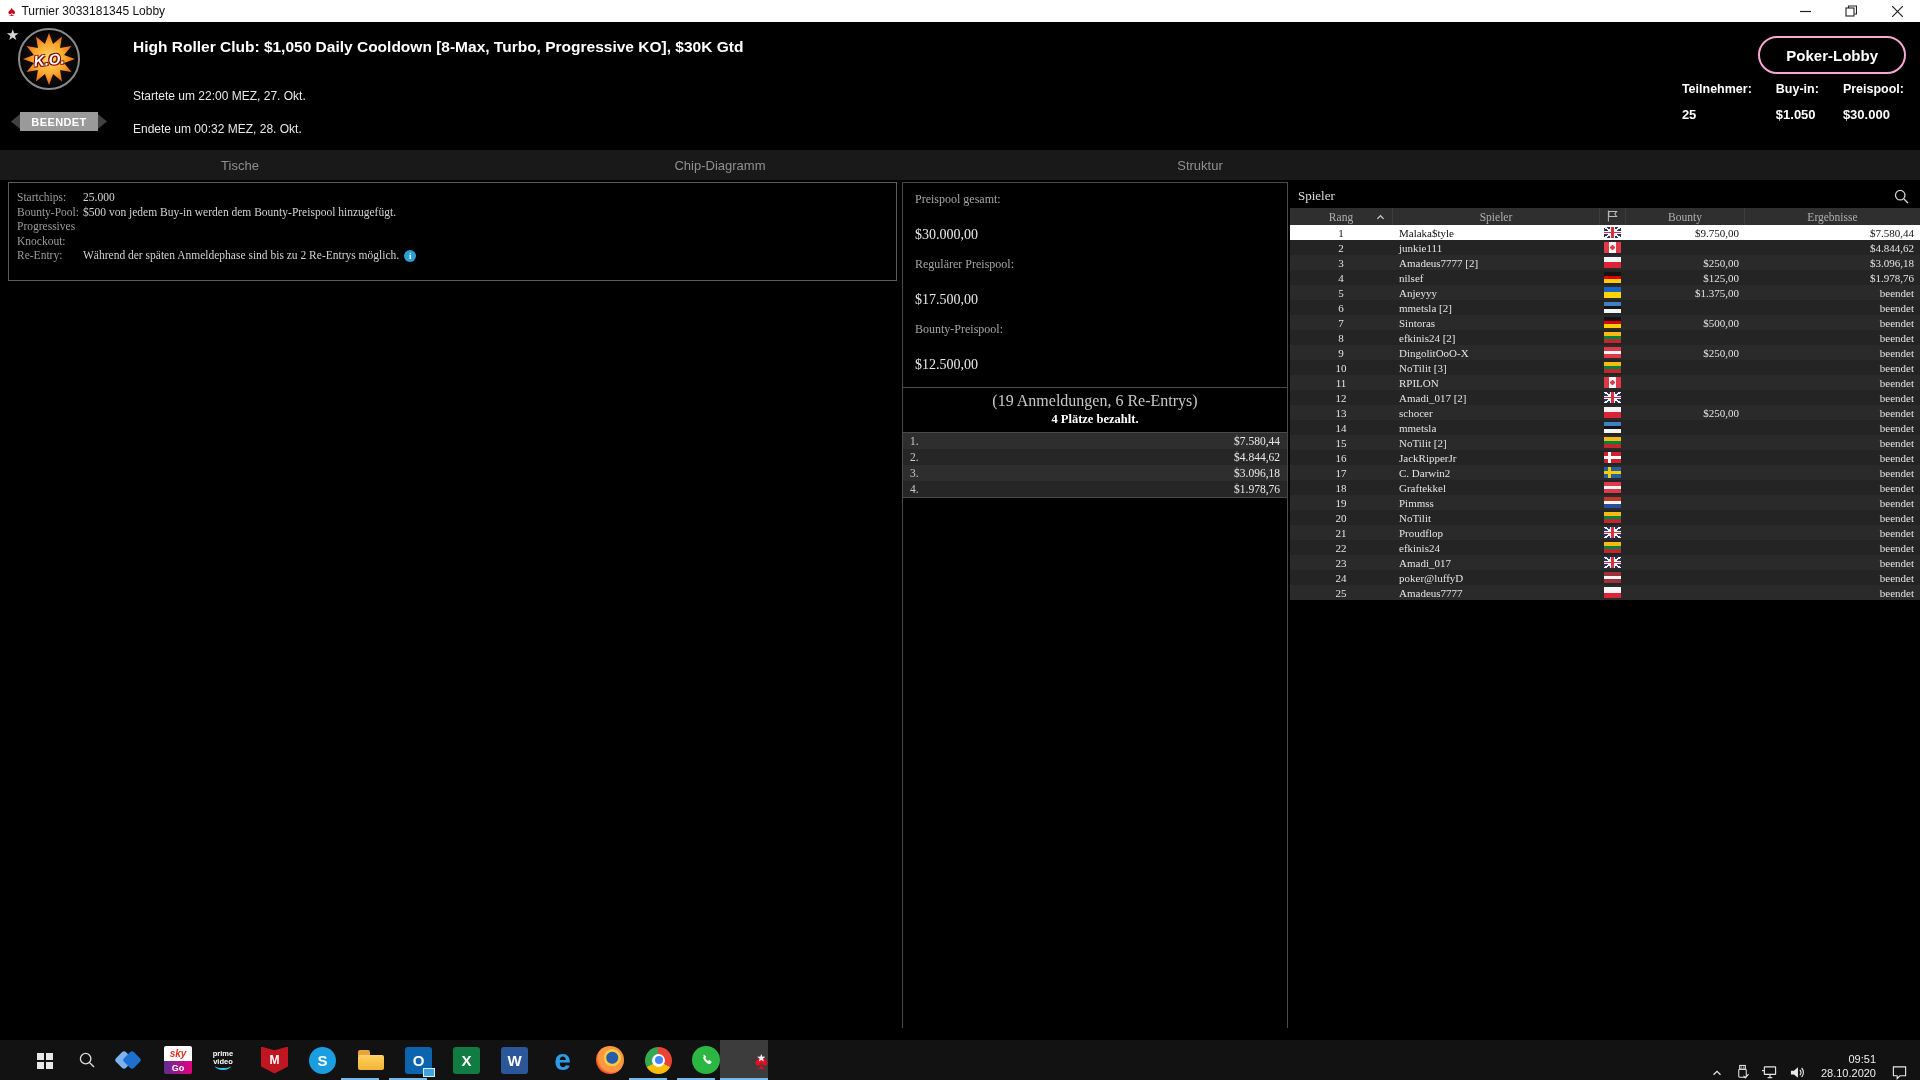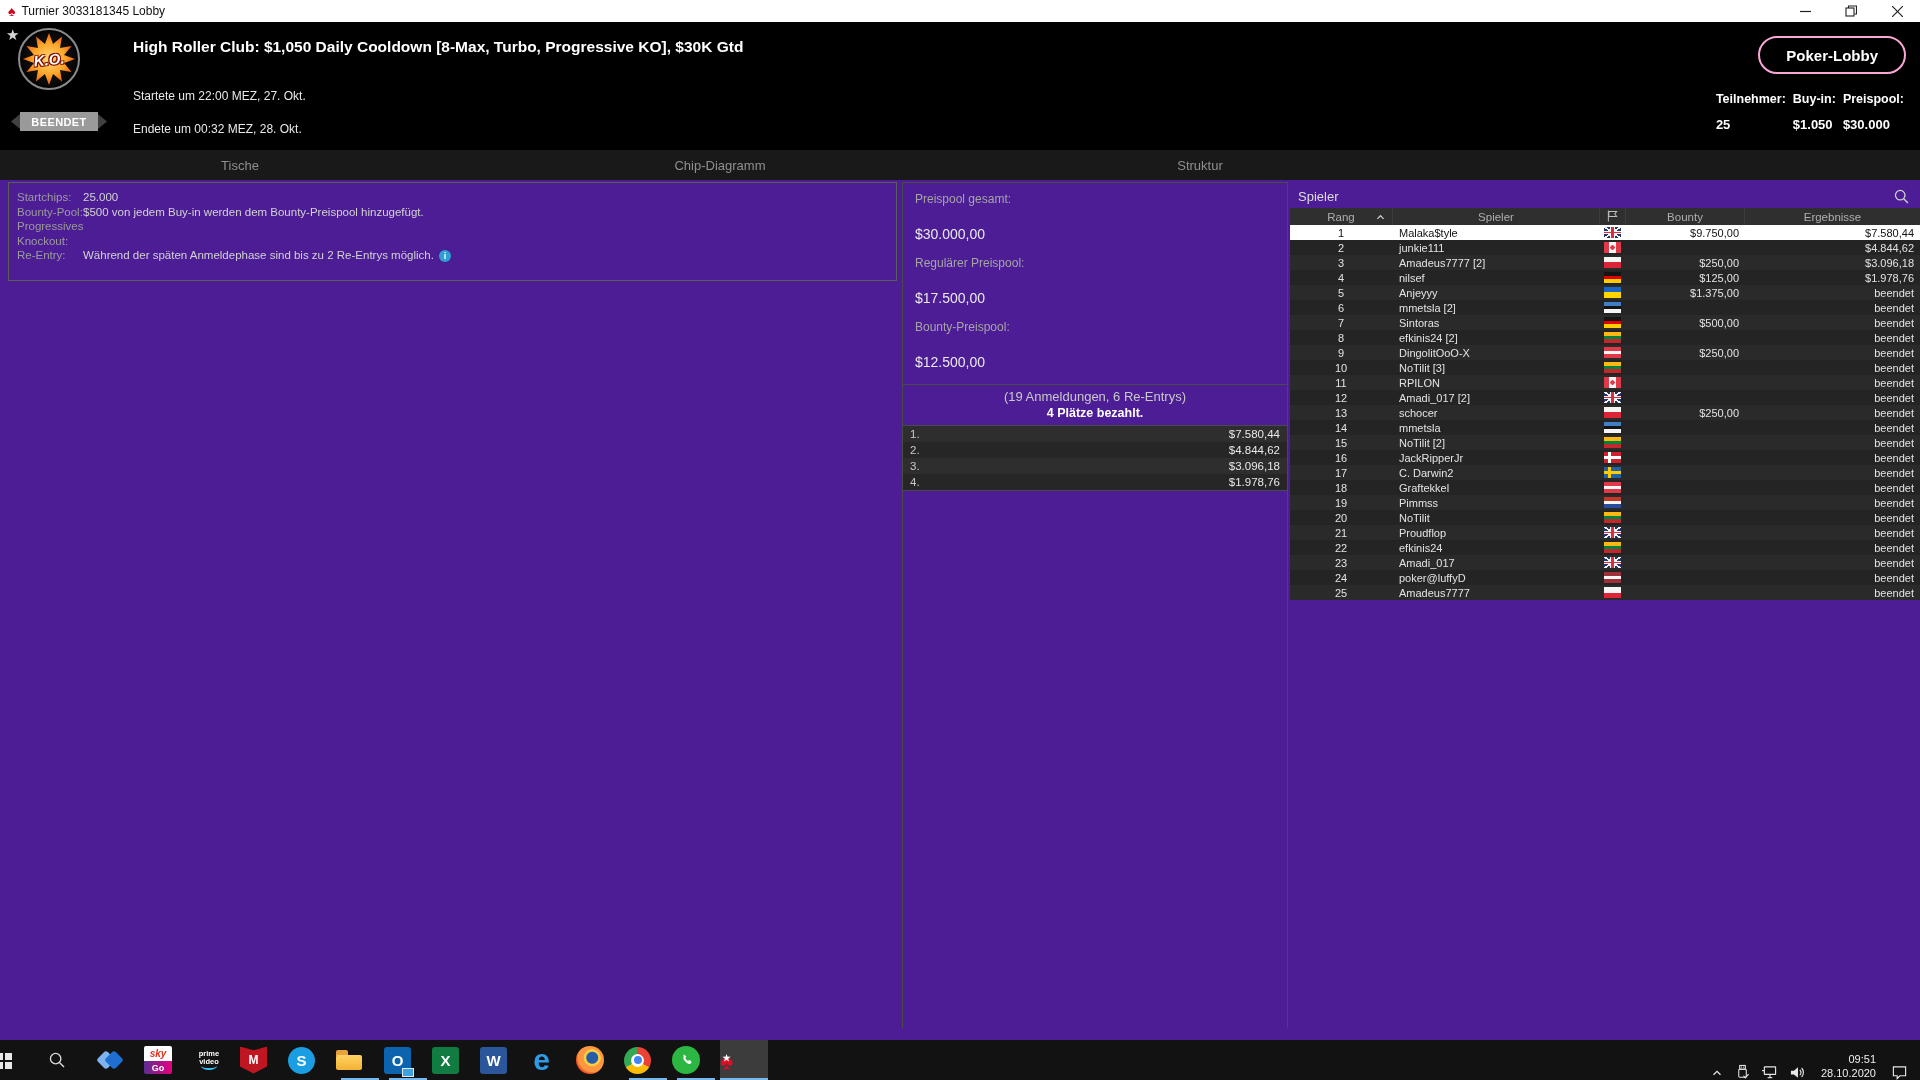--- a/index.html
+++ b/index.html
@@ -33,52 +33,52 @@
   .ribbon-band{position:absolute;left:9px;right:9px;top:0;bottom:0;background:#9a9a9a;
     display:flex;align-items:center;justify-content:center;font-size:11px;font-weight:700;
     color:#fff;letter-spacing:.4px;}
   .header-title{position:absolute;left:133px;top:16px;font-size:15.5px;font-weight:700;}
   .header-start{position:absolute;left:133px;top:67px;font-size:12px;color:#e8e8e8;}
   .header-end{position:absolute;left:133px;top:100px;font-size:12px;color:#e8e8e8;}
   .lobby-btn{position:absolute;right:14px;top:14px;height:38px;padding:0 26px;
     border:2px solid #f9a8d4;border-radius:20px;background:transparent;color:#fff;
     font-size:15px;font-weight:700;display:flex;align-items:center;cursor:pointer;
     font-family:"Liberation Sans",sans-serif;}
-  .stats{position:absolute;right:16px;top:70px;display:flex;gap:7px;}
+  .stats{position:absolute;right:16px;top:60px;display:flex;gap:24px;}
   .stat{display:flex;flex-direction:column;}
   .stat-label{font-size:12.5px;font-weight:600;color:#fff;}
   .stat-value{font-size:13px;font-weight:700;color:#fff;margin-top:11px;}
 
   
   .tabbar{height:30px;background:#191919;display:flex;}
   .tab{width:480px;position:relative;display:flex;align-items:center;justify-content:center;
     font-size:13px;color:#8f8f8f;cursor:pointer;}
   .tab.active{color:#fff;font-weight:700;}
   .tab.active::after{content:"";position:absolute;left:0;right:18px;bottom:0;height:5px;background:#c81a28;}
 
   
-  .content{position:relative;height:860px;background:#4c1d95;}
+  .content{position:relative;height:860px;background:#000000;font-family:Liberation Serif, serif;}
 
   .info-box{position:absolute;left:8px;top:2px;width:889px;height:99px;border:1px solid #5c5c5c;
     padding:7px 8px;font-size:11.5px;line-height:14.6px;}
   .info-row{display:flex;}
   .info-label{width:66px;flex:none;color:#9b9b9b;}
   .info-text{color:#d2d2d2;}
   .info-icon{display:inline-block;width:12px;height:12px;border-radius:50%;background:#2e9fd4;
     color:#fff;font-size:9px;font-weight:700;text-align:center;line-height:12px;margin-left:5px;
     font-style:normal;cursor:pointer;}
 
   .mid{position:absolute;left:902px;top:2px;width:386px;bottom:12px;
     border:1px solid #4a4a4a;border-bottom:none;display:flex;flex-direction:column;}
   .pools{padding:9px 12px 0;}
   .pool{margin-bottom:14px;}
   .pool-label{font-size:12px;color:#a5a5a5;}
   .pool-value{font-size:14px;color:#e9e9e9;margin-top:20px;}
   .reg-box{border-top:1px solid #4a4a4a;border-bottom:1px solid #4a4a4a;text-align:center;padding:4px 0 5px;}
-  .reg-line1{font-size:13px;color:#c9c9c9;}
+  .reg-line1{font-size:16px;color:#c9c9c9;}
   .reg-line2{font-size:12.5px;font-weight:700;color:#fff;margin-top:2px;}
   .payout-row{display:flex;justify-content:space-between;height:16px;align-items:center;
     padding:0 7px;font-size:11.5px;}
   .payout-row:nth-child(odd){background:#2e2e2e;}
   .payout-row:nth-child(even){background:#262626;}
   .p-place{color:#c9c9c9;}
   .p-amount{color:#e9e9e9;}
   .mid-rest{flex:1;border-top:1px solid #4a4a4a;}
 
   .right{position:absolute;left:1290px;top:0;width:630px;bottom:0;}
@@ -128,21 +128,21 @@
   .f-gb{background-color:#24356e;background-image:
     linear-gradient(to bottom,transparent 0 41%,#d6303e 41% 59%,transparent 59%),
     linear-gradient(to right,transparent 0 43%,#d6303e 43% 57%,transparent 57%),
     linear-gradient(to bottom,transparent 0 32%,#f5f5f5 32% 68%,transparent 68%),
     linear-gradient(to right,transparent 0 36%,#f5f5f5 36% 64%,transparent 64%),
     linear-gradient(35deg,transparent 0 45%,#f5f5f5 45% 55%,transparent 55%),
     linear-gradient(145deg,transparent 0 45%,#f5f5f5 45% 55%,transparent 55%);}
 
   
   .taskbar{height:40px;background:#121212;display:flex;align-items:stretch;}
-  .tb-app{width:48px;position:relative;display:flex;align-items:center;justify-content:flex-start;cursor:pointer;}
+  .tb-app{width:48px;position:relative;display:flex;align-items:center;justify-content:flex-end;cursor:pointer;}
   .tb-app.active{background:#3c3c3c;}
   .tb-app.running::after{content:"";position:absolute;left:5px;right:5px;bottom:0;height:2px;background:#76b9ed;}
   .tb-app.active.running::after{left:0;right:0;}
   .i-start{position:relative;width:7px;height:7px;background:#e8e8e8;
     box-shadow:9px 0 0 #e8e8e8,0 9px 0 #e8e8e8,9px 9px 0 #e8e8e8;transform:translate(-4px,-4px);}
   .cards{position:relative;width:30px;height:30px;}
   .card{position:absolute;width:14px;height:14px;border-radius:3px;transform:rotate(45deg);}
   .card.c2{left:3px;top:8px;background:#7fb3f0;}
   .card.c1{left:11px;top:8px;background:#1f6fd0;}
   .sky{width:28px;height:28px;border-radius:2px;overflow:hidden;display:flex;flex-direction:column;}

